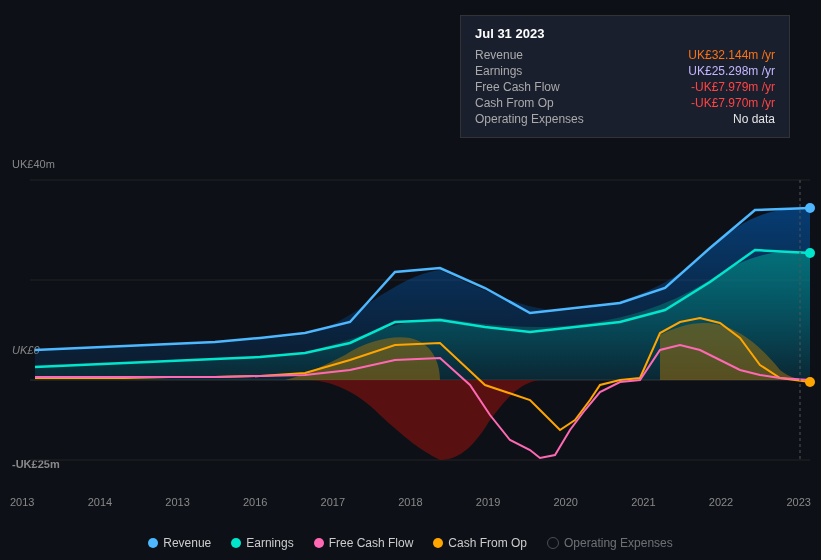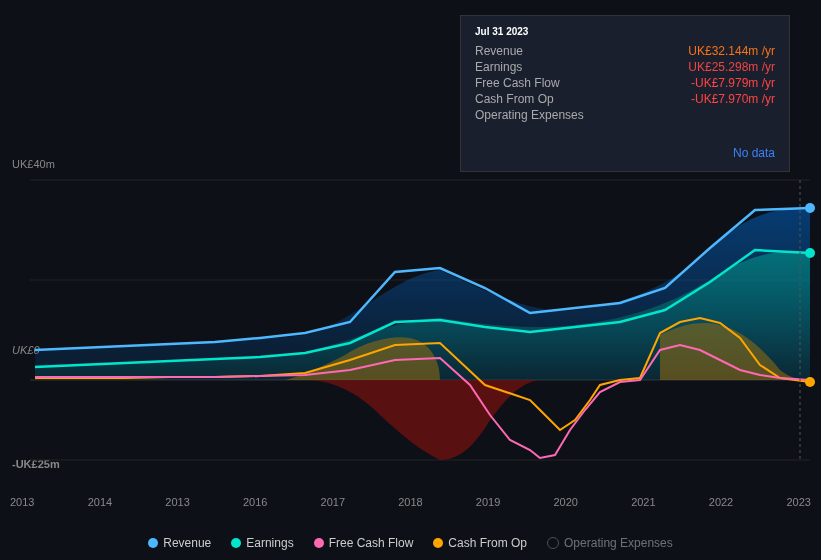--- a/index.html
+++ b/index.html
@@ -19,35 +19,35 @@
       top: 15px;
       left: 460px;
       background: #1a1f2e;
       border: 1px solid #333;
       padding: 10px 14px;
       width: 330px;
       z-index: 10;
     }
     .tooltip-title {
       color: #fff;
-      font-size: 10px;
+      font-size: 13px;
       font-weight: bold;
       margin-bottom: 6px;
     }
     .tooltip-row {
       display: flex;
       justify-content: space-between;
       font-size: 12px;
       padding: 1px 0;
     }
     .tooltip-label { color: #aaa; }
     .tooltip-value-blue { color: #f97316; }
-    .tooltip-value-green { color: #ef4444; }
+    .tooltip-value-green { color: #c4b5fd; }
     .tooltip-value-red { color: #ff4444; }
-    .tooltip-value-gray { color: #3b82f6; margin-top: 38px; }
+    .tooltip-value-gray { color: #e5e5e5; }
     .profit-margin {
       font-size: 11px;
       color: #00e5cc;
       text-align: right;
     }
 
     .y-label {
       position: absolute;
       font-size: 11px;
       color: #888;

